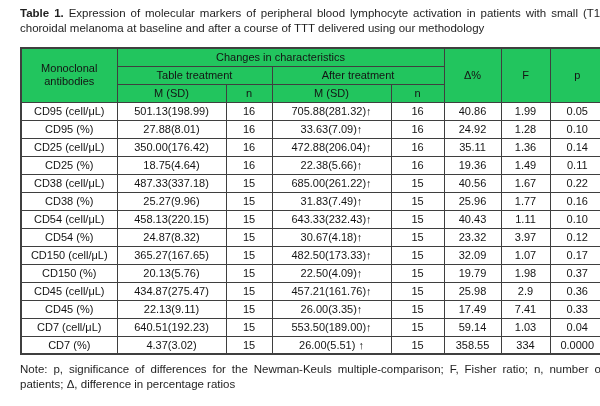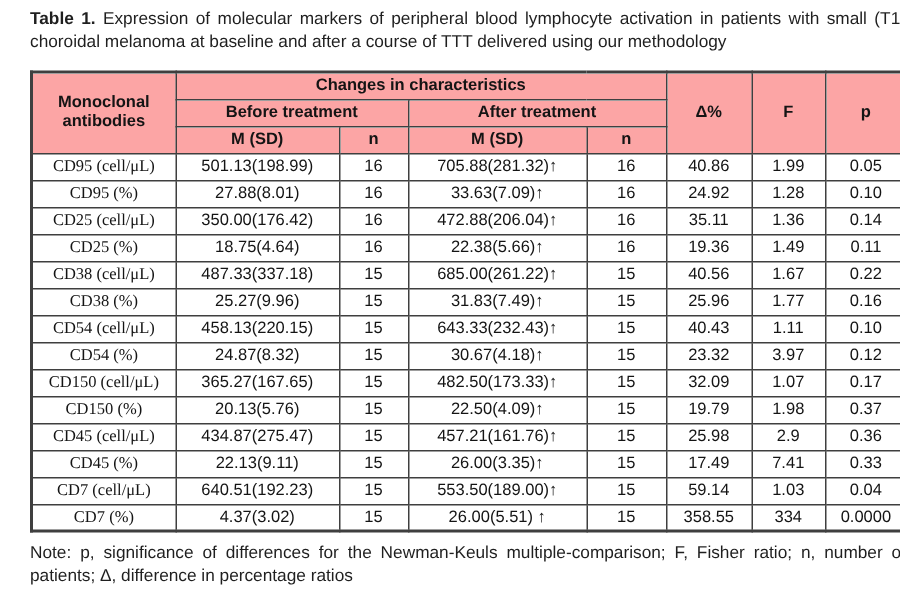--- a/index.html
+++ b/index.html
@@ -38,33 +38,32 @@
     font-size: 11px;
     text-align: center;
     vertical-align: middle;
     padding: 0 2px;
     height: 18px;
     overflow: hidden;
     white-space: nowrap;
     color: #141414;
   }
   table.data-table th {
-    background: #fca5a5;
-    font-weight: bold;
+    background: #22c55e;
+    font-weight: normal;
     white-space: normal;
   }
   th.th-left {
     text-align: left;
     padding-left: 6px;
     line-height: 13px;
   }
   td.col-antibody {
     text-align: left;
     padding-left: 6px;
-    font-family: Liberation Serif, serif;
   }
   .note {
     width: 584px;
     margin-top: 7px;
     font-size: 11.5px;
     line-height: 15px;
     text-align: justify;
     color: #1f1f1f;
   }
 </style>
@@ -88,21 +87,21 @@
     </colgroup>
     <thead>
       <tr>
         <th rowspan="3" class="th-left">Monoclonal antibodies</th>
         <th colspan="4">Changes in characteristics</th>
         <th rowspan="3">Δ%</th>
         <th rowspan="3">F</th>
         <th rowspan="3">p</th>
       </tr>
       <tr>
-        <th colspan="2">Before treatment</th>
+        <th colspan="2">Table treatment</th>
         <th colspan="2">After treatment</th>
       </tr>
       <tr>
         <th>M (SD)</th>
         <th>n</th>
         <th>M (SD)</th>
         <th>n</th>
       </tr>
     </thead>
     <tbody>

